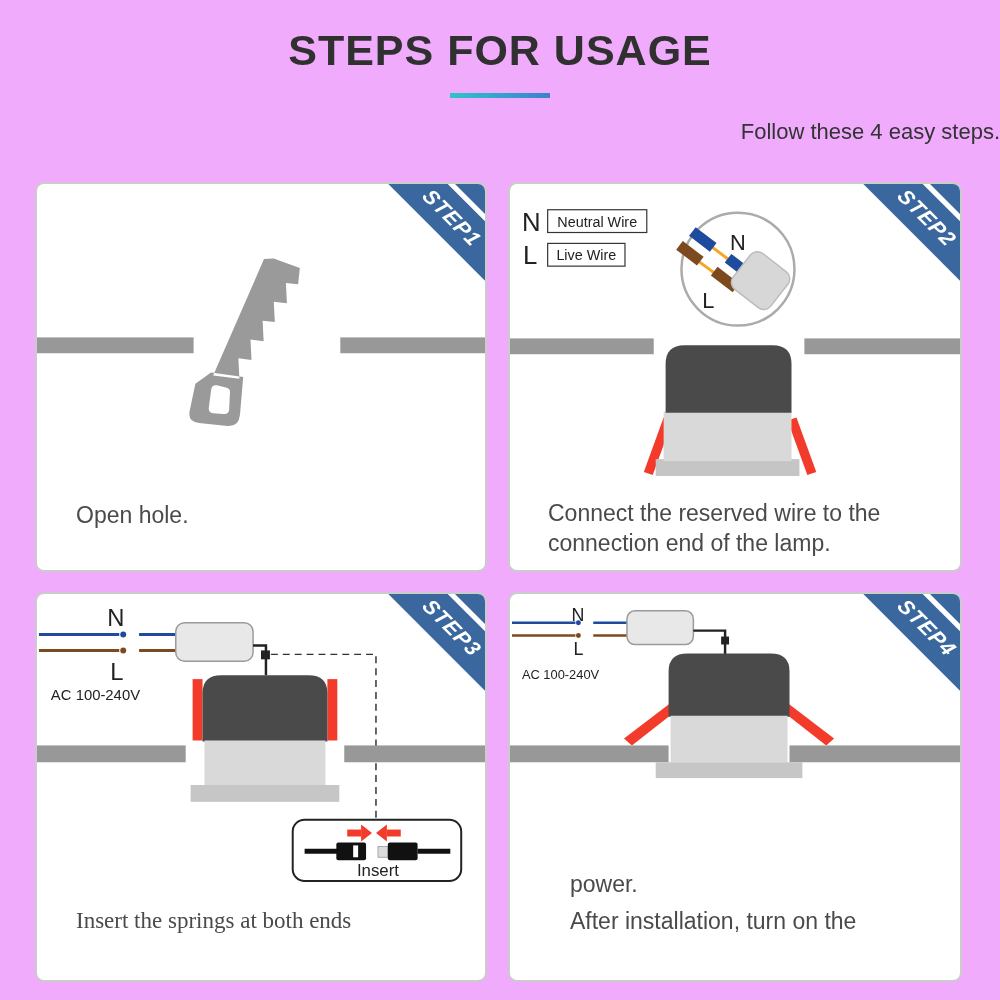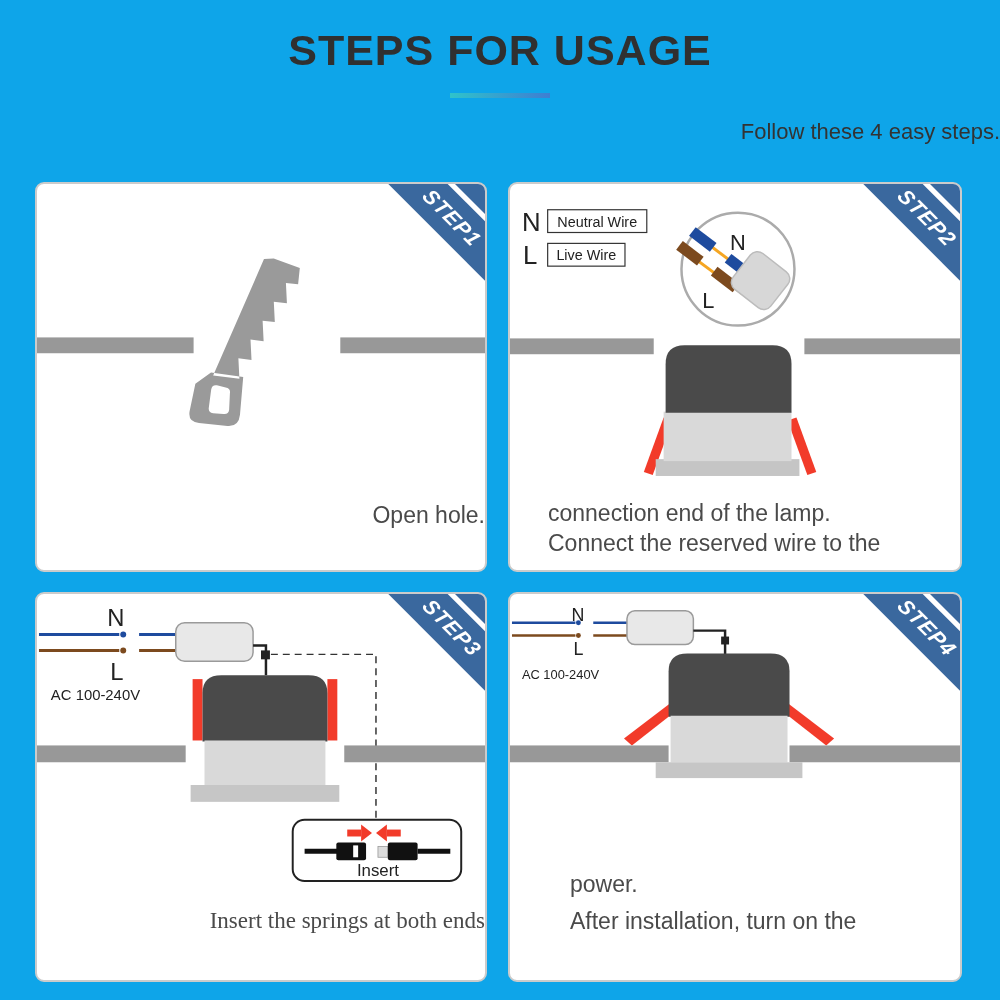--- a/index.html
+++ b/index.html
@@ -1,16 +1,16 @@
 <!DOCTYPE html>
 <html><head>
 <meta charset="utf-8">
 <style>
   html,body{margin:0;padding:0;background:#fff;}
-  .page{position:relative;width:1000px;height:1000px;background:#0ea5e9;overflow:hidden;
+  .page{position:relative;width:1000px;height:1000px;background:#f0abfc;overflow:hidden;
         font-family:"Liberation Sans", sans-serif;}
   .title{position:absolute;top:26px;left:0;width:1000px;text-align:center;margin:0;
          font-size:43px;font-weight:700;color:#303030;letter-spacing:1px;}
   .underline{position:absolute;top:93px;left:450px;width:100px;height:5px;
              background:linear-gradient(90deg,#2fc3cb,#3e7ed2);}
   .subtitle{position:absolute;top:119px;left:0;width:1000px;text-align:right;
             font-size:22px;color:#333;}
   .panel{position:absolute;width:452px;height:390px;background:#fff;
          border:2px solid #cbcbcb;border-radius:9px;box-sizing:border-box;overflow:hidden;}
   #panel1{left:35px;top:182px;}
@@ -20,21 +20,21 @@
   .panel svg.illus{position:absolute;left:0;top:0;width:100%;height:100%;}
   
   .ribbon{position:absolute;top:-2px;right:-2px;width:118px;height:118px;overflow:hidden;pointer-events:none;}
   .ribbon .tri{position:absolute;top:0;right:0;width:0;height:0;
                border-top:34px solid #3a689e;border-left:34px solid transparent;}
   .ribbon .band{position:absolute;left:-2px;top:15px;width:170px;height:42px;background:#3a689e;
                 transform:rotate(45deg);display:flex;align-items:center;justify-content:center;}
   .ribbon .band span{color:#fff;font-size:21px;font-weight:700;font-style:italic;
                      letter-spacing:1px;transform:skewX(-6deg);}
   .caption{position:absolute;color:#4a4a4a;font-size:23px;line-height:31px;}
-  .cap-center{text-align:right;left:0;width:100%;}
+  .cap-center{text-align:left;left:0;width:100%;padding-left:39px;}
   #panel1 .caption{top:316px;}
   #panel2 .caption{top:314px;left:38px;width:400px;line-height:30px;}
   #panel3 .caption{top:309px;line-height:35px;font-family:Liberation Serif, serif;}
   #panel4 .caption{top:272px;left:60px;width:380px;line-height:37px;}
 </style>
 </head>
 <body>
 
 <div class="page">
 
@@ -95,22 +95,22 @@
       <rect x="297" y="156" width="157" height="16" fill="#989898"></rect>
       <g>
         <polygon points="155,236 164,239 144,294 135,291" fill="#f23b2a"></polygon>
         <polygon points="280,239 289,236 309,291 300,294" fill="#f23b2a"></polygon>
         <rect x="147" y="278" width="145" height="17" fill="#c5c5c5"></rect>
         <rect x="155" y="230" width="129" height="50" fill="#d9d9d9"></rect>
         <path d="M157,231 L157,182 Q157,163 176,163 L265,163 Q284,163 284,182 L284,231 Z" fill="#4a4a4a"></path>
       </g>
     </svg>
     <div class="caption">
+      <div>Connect the reserved wire to the</div>
       <div>connection end of the lamp.</div>
-      <div>Connect the reserved wire to the</div>
     </div>
     <div class="ribbon">
       <div class="tri"></div>
       <div class="band">
         <span>STEP2</span>
       </div>
     </div>
   </section>
 
   <section class="panel" id="panel3">

